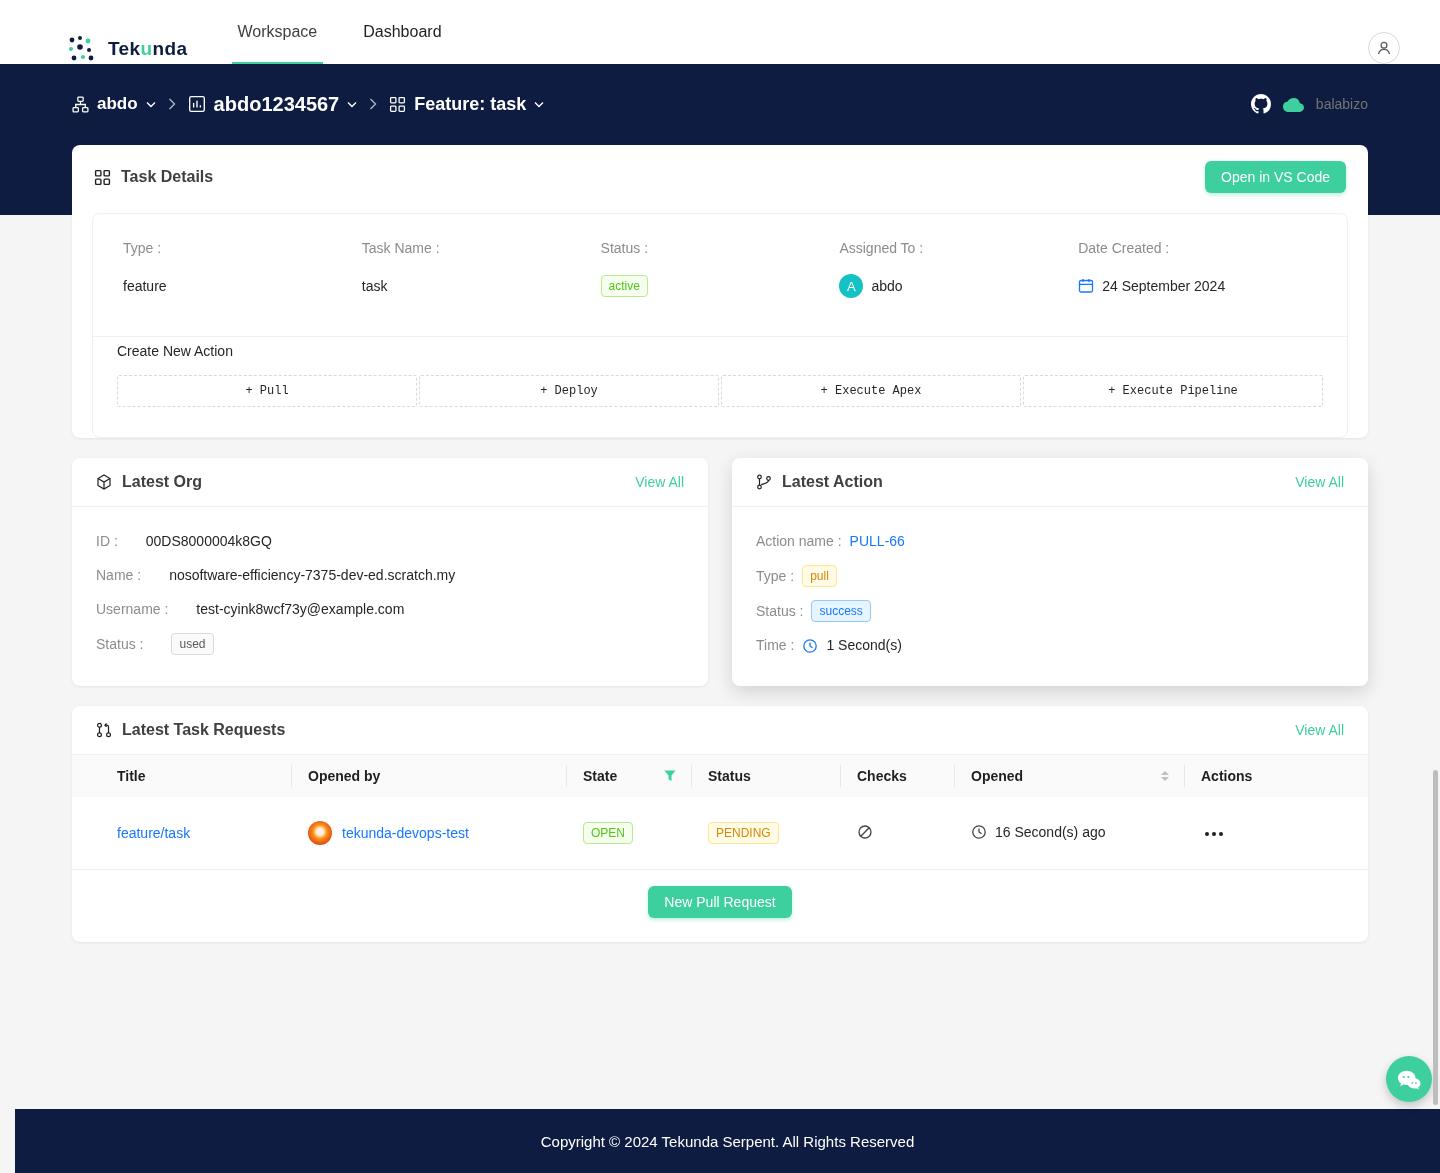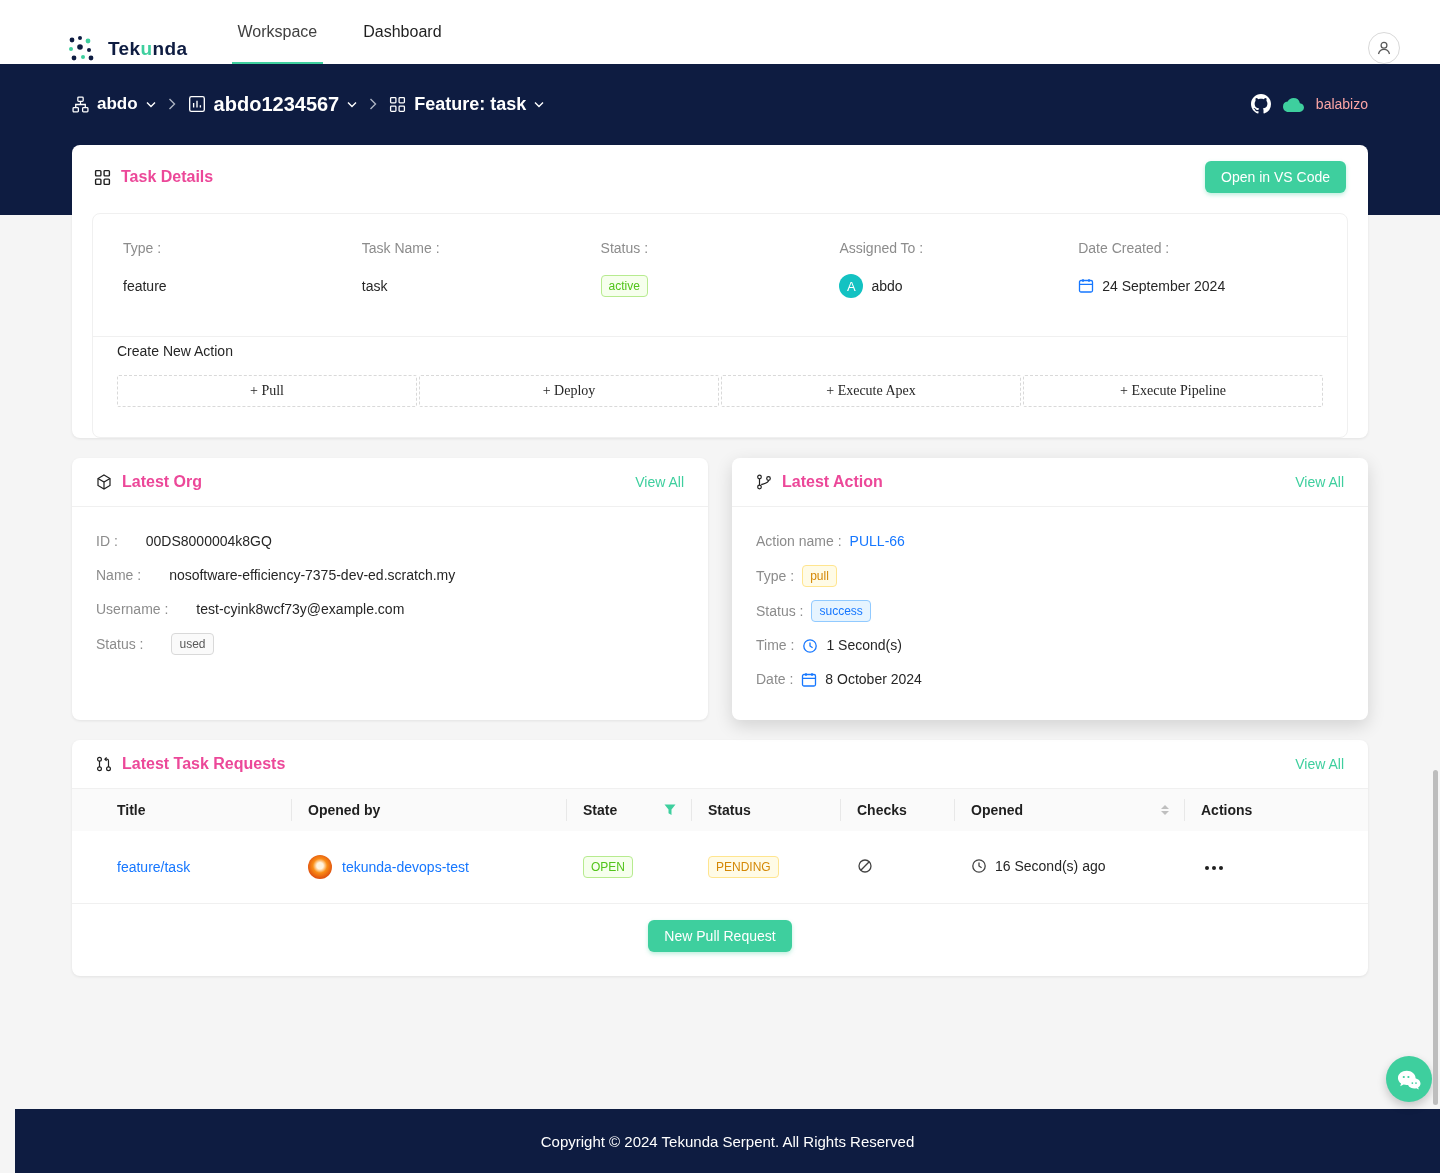--- a/index.html
+++ b/index.html
@@ -20,42 +20,42 @@
 
   
   .hero { background:#0e1c41; height:151px; padding:16px 72px 0; }
   .breadcrumb { display:flex; align-items:center; height:48px; color:#fff; gap:12px; }
   .bc-item { display:flex; align-items:center; gap:8px; cursor:pointer; color:#fff; }
   .bc-org { font-size:17px; font-weight:600; }
   .bc-project { font-size:20px; font-weight:700; }
   .bc-feature { font-size:18px; font-weight:600; }
   .bc-sep { display:flex; align-items:center; opacity:.85; }
   .bc-right { margin-left:auto; display:flex; align-items:center; gap:12px; }
-  .bc-user { color:#fca5a5; font-size:14px; cursor:pointer; }
+  .bc-user { color:#737373; font-size:14px; cursor:pointer; }
 
   
   .main { padding:0 72px 54px; }
   .card { background:#fff; border-radius:8px; box-shadow:0 1px 3px rgba(0,0,0,.08); }
   .card-header { display:flex; align-items:center; padding:15px 24px; }
   .card-header.bordered { border-bottom:1px solid #f0f0f0; }
-  .card-title { font-size:16px; font-weight:700; color:#ec4899; margin-left:10px; }
+  .card-title { font-size:16px; font-weight:700; color:#404040; margin-left:10px; }
   .view-all { margin-left:auto; color:#3ecf9e; font-size:14px; cursor:pointer; }
 
   .task-card { margin-top:-70px; }
   .task-card .card-header { padding:16px 22px; }
   .vscode-btn { margin-left:auto; background:#3ecf9e; color:#fff; border:none; border-radius:6px; height:32px; padding:0 16px; font-size:14px; font-family:inherit; cursor:pointer; box-shadow:0 2px 4px rgba(62,207,158,.35); }
   .task-inner { margin:4px 20px 20px; border:1px solid #f0f0f0; border-radius:8px; }
   .fields { display:flex; padding:26px 30px 38px; }
   .field { flex:1; }
   .field-label { display:block; color:#8c8c8c; font-size:14px; margin-bottom:18px; }
   .field-value { display:flex; align-items:center; gap:8px; font-size:14px; color:#262626; min-height:24px; }
   .create { padding:6px 24px 30px; border-top:1px solid #f0f0f0; }
   .create-label { font-size:14px; color:#262626; margin-bottom:16px; }
   .action-btns { display:flex; gap:2px; }
-  .action-btn { flex:1; height:32px; background:#fff; border:1px dashed #d9d9d9; border-radius:2px; font-size:14px; color:#262626; font-family:Liberation Serif, serif; cursor:pointer; }
+  .action-btn { flex:1; height:32px; background:#fff; border:1px dashed #d9d9d9; border-radius:2px; font-size:12px; color:#262626; font-family:Liberation Mono, monospace; cursor:pointer; }
 
   .badge { display:inline-block; font-size:12px; line-height:20px; padding:0 7px; border-radius:4px; border:1px solid; }
   .badge-green { background:#f6ffed; border-color:#b7eb8f; color:#52c41a; }
   .badge-gold  { background:#fffbe6; border-color:#ffe58f; color:#d48806; }
   .badge-blue  { background:#e6f4ff; border-color:#91caff; color:#1677ff; }
   .badge-gray  { background:#fafafa; border-color:#d9d9d9; color:#595959; }
 
   .avatar-a { width:24px; height:24px; border-radius:50%; background:#13c2c2; color:#fff; font-size:13px; display:inline-flex; align-items:center; justify-content:center; }
 
   .cards-row { display:flex; gap:24px; margin-top:18px; align-items:stretch; }
@@ -301,30 +301,20 @@
             <span class="badge badge-blue">success</span>
           </div>
           <div class="info-row act-row">
             <span class="info-label">Time :</span>
             <span class="icon-val">
               <svg width="16" height="16" viewBox="0 0 16 16" fill="none" stroke="#1677ff" stroke-width="1.3">
                 <circle cx="8" cy="8" r="6.2"></circle>
                   <path d="M8 4.5V8l2.6 1.8"></path>
               </svg>
               <span>1 Second(s)</span>
-            </span>
-          </div>
-          <div class="info-row act-row">
-            <span class="info-label">Date :</span>
-            <span class="icon-val">
-              <svg width="16" height="16" viewBox="0 0 16 16" fill="none" stroke="#1677ff" stroke-width="1.3">
-                <rect x="1.5" y="2.5" width="13" height="11.5" rx="1.5"></rect>
-                  <path d="M1.5 6.3h13M5 1v3M11 1v3"></path>
-              </svg>
-              <span>8 October 2024</span>
             </span>
           </div>
         </div>
       </section>
     </div>
 
     <section class="card pr-card">
       <div class="card-header bordered">
         <svg width="16" height="16" viewBox="0 0 16 16" fill="none" stroke="#1f1f1f" stroke-width="1.2">
           <circle cx="3.5" cy="3.2" r="1.9"></circle>

